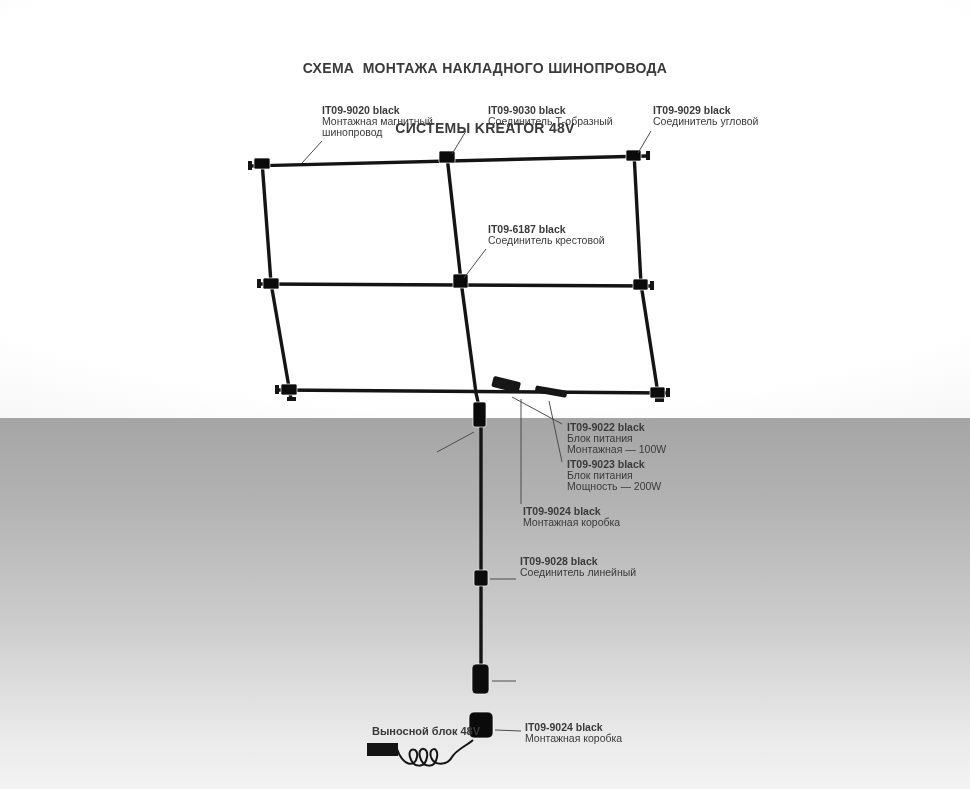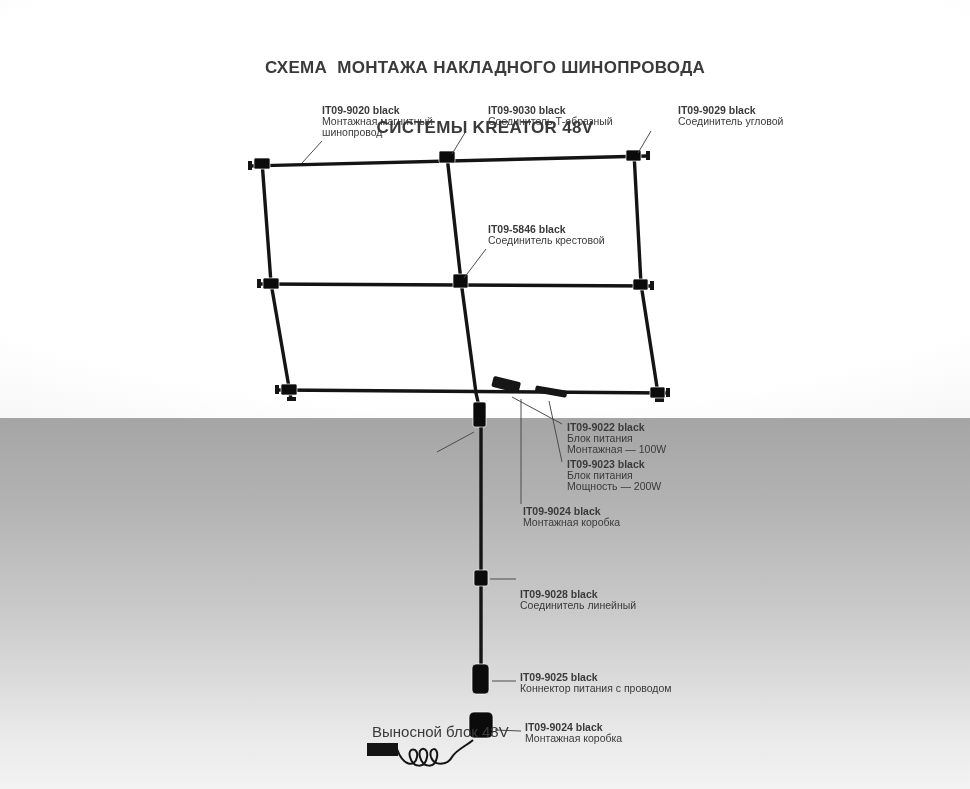--- a/index.html
+++ b/index.html
@@ -18,29 +18,29 @@
   }
   svg.diagram{position:absolute;left:0;top:0;}
   .track-line{stroke:var(--track,#141414);stroke-width:3.4;fill:none;}
   .cap{fill:var(--track,#141414);}
   .conn{fill:#0b0b0b;stroke:rgba(255,255,255,.85);stroke-width:.8;}
   .psu{fill:#161616;}
   .leader{stroke:var(--leader,#4c4c4c);stroke-width:1;fill:none;}
   .wire{stroke:var(--track,#141414);stroke-width:2;fill:none;}
   .title{
     position:absolute;left:0;top:18px;width:970px;text-align:center;
-    font-weight:bold;font-size:17px;line-height:20px;letter-spacing:.3px;
+    font-weight:bold;font-size:14px;line-height:20px;letter-spacing:.3px;
     color:var(--label_text,#3a3a3a);white-space:pre;
   }
   .lbl{
     position:absolute;font-size:10.5px;line-height:11px;
     color:var(--label_text,#3a3a3a);white-space:nowrap;text-align:left;
   }
   .lbl .code{font-weight:bold;}
-  .lbl.bold-only{font-weight:normal;font-size:15px;}
+  .lbl.bold-only{font-weight:bold;font-size:11px;}
 </style>
 </head>
 <body>
 
 <div class="stage">
 
   <div class="ceiling"></div>
   <div class="wall"></div>
 
   <svg class="diagram" width="970" height="789" viewBox="0 0 970 789">
@@ -120,27 +120,27 @@
     <div class="code">IT09-9020 black</div>
     <div>Монтажная магнитный</div>
     <div>шинопровод</div>
   </div>
 
   <div class="lbl" style="left:488px;top:105px">
     <div class="code">IT09-9030 black</div>
     <div>Соединитель Т-образный</div>
   </div>
 
-  <div class="lbl" style="left:678px;top:105px">
+  <div class="lbl" style="left:653px;top:105px">
     <div class="code">IT09-9029 black</div>
     <div>Соединитель угловой</div>
   </div>
 
   <div class="lbl" style="left:488px;top:224px">
-    <div class="code">IT09-5846 black</div>
+    <div class="code">IT09-6187 black</div>
     <div>Соединитель крестовой</div>
   </div>
 
 
   <div class="lbl" style="left:567px;top:422px">
     <div class="code">IT09-9022 black</div>
     <div>Блок питания</div>
     <div>Монтажная — 100W</div>
   </div>
 
@@ -148,29 +148,25 @@
     <div class="code">IT09-9023 black</div>
     <div>Блок питания</div>
     <div>Мощность — 200W</div>
   </div>
 
   <div class="lbl" style="left:523px;top:506px">
     <div class="code">IT09-9024 black</div>
     <div>Монтажная коробка</div>
   </div>
 
-  <div class="lbl" style="left:520px;top:589px">
+  <div class="lbl" style="left:520px;top:556px">
     <div class="code">IT09-9028 black</div>
     <div>Соединитель линейный</div>
   </div>
 
-  <div class="lbl" style="left:520px;top:672px">
-    <div class="code">IT09-9025 black</div>
-    <div>Коннектор питания с проводом</div>
-  </div>
 
   <div class="lbl" style="left:525px;top:722px">
     <div class="code">IT09-9024 black</div>
     <div>Монтажная коробка</div>
   </div>
 
   <div class="lbl bold-only" style="left:372px;top:726px">Выносной блок 48V</div>
 
 </div>
 

